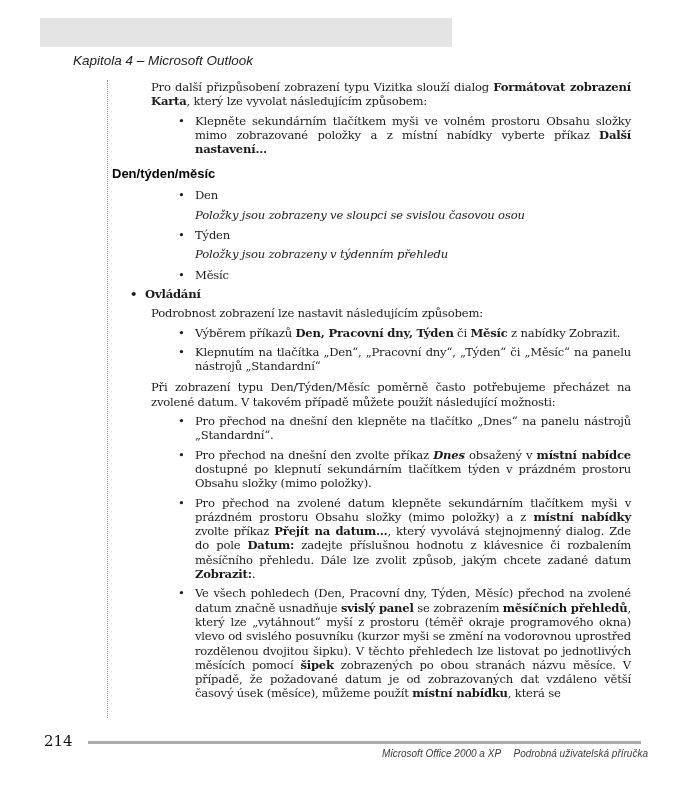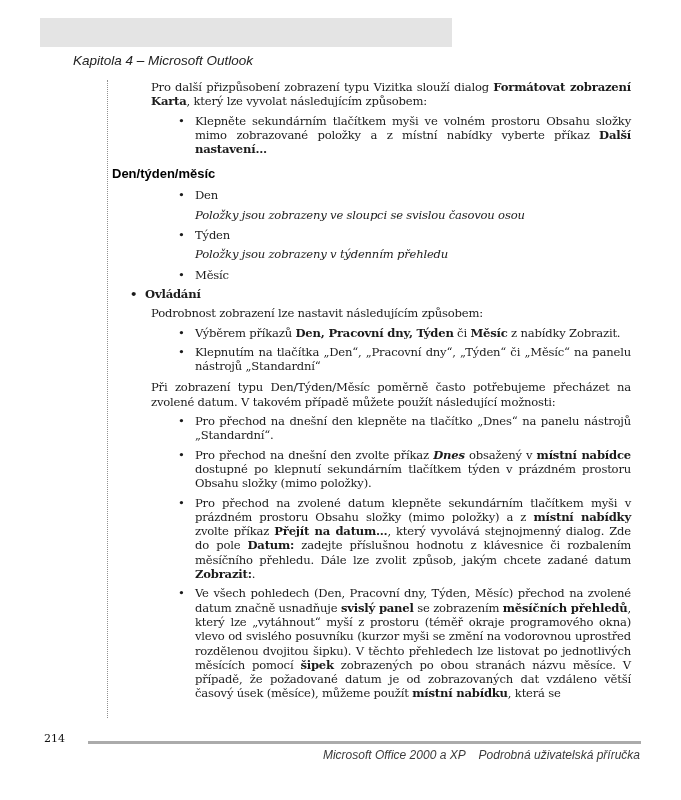--- a/index.html
+++ b/index.html
@@ -34,25 +34,25 @@
   .li { position:relative; margin-bottom:5px; }
   .li::before { content:"•"; position:absolute; }
   .li.l1 { padding-left:37px; }
   .li.l1::before { left:22px; }
   .li.l2 { padding-left:87px; }
   .li.l2::before { left:70px; }
   .bold { font-weight:bold; }
   .mt { margin-top:7px; }
   
   .footer-rule { position:absolute; left:88px; top:741px; width:553px; height:3px; background:#ababab; }
-  .pageno { position:absolute; left:44px; top:732px; font-family:"DejaVu Serif", serif; font-size:11px; color:#111; }
+  .pageno { position:absolute; left:44px; top:732px; font-family:"DejaVu Serif", serif; font-size:15px; color:#111; }
   .imprint {
-    position:absolute; right:41px; top:748px;
+    position:absolute; right:33px; top:748px;
     font-family:"Liberation Sans", sans-serif; font-style:italic;
-    font-size:12px; color:#3a3a3a;
+    font-size:10px; color:#3a3a3a;
   }
   .imprint .part + .part { margin-left:10px; }
 </style>
 </head>
 <body>
 
 <div class="page">
 
   <div class="header-bar">
     <span class="chapter">Kapitola 4 – Microsoft Outlook</span>

